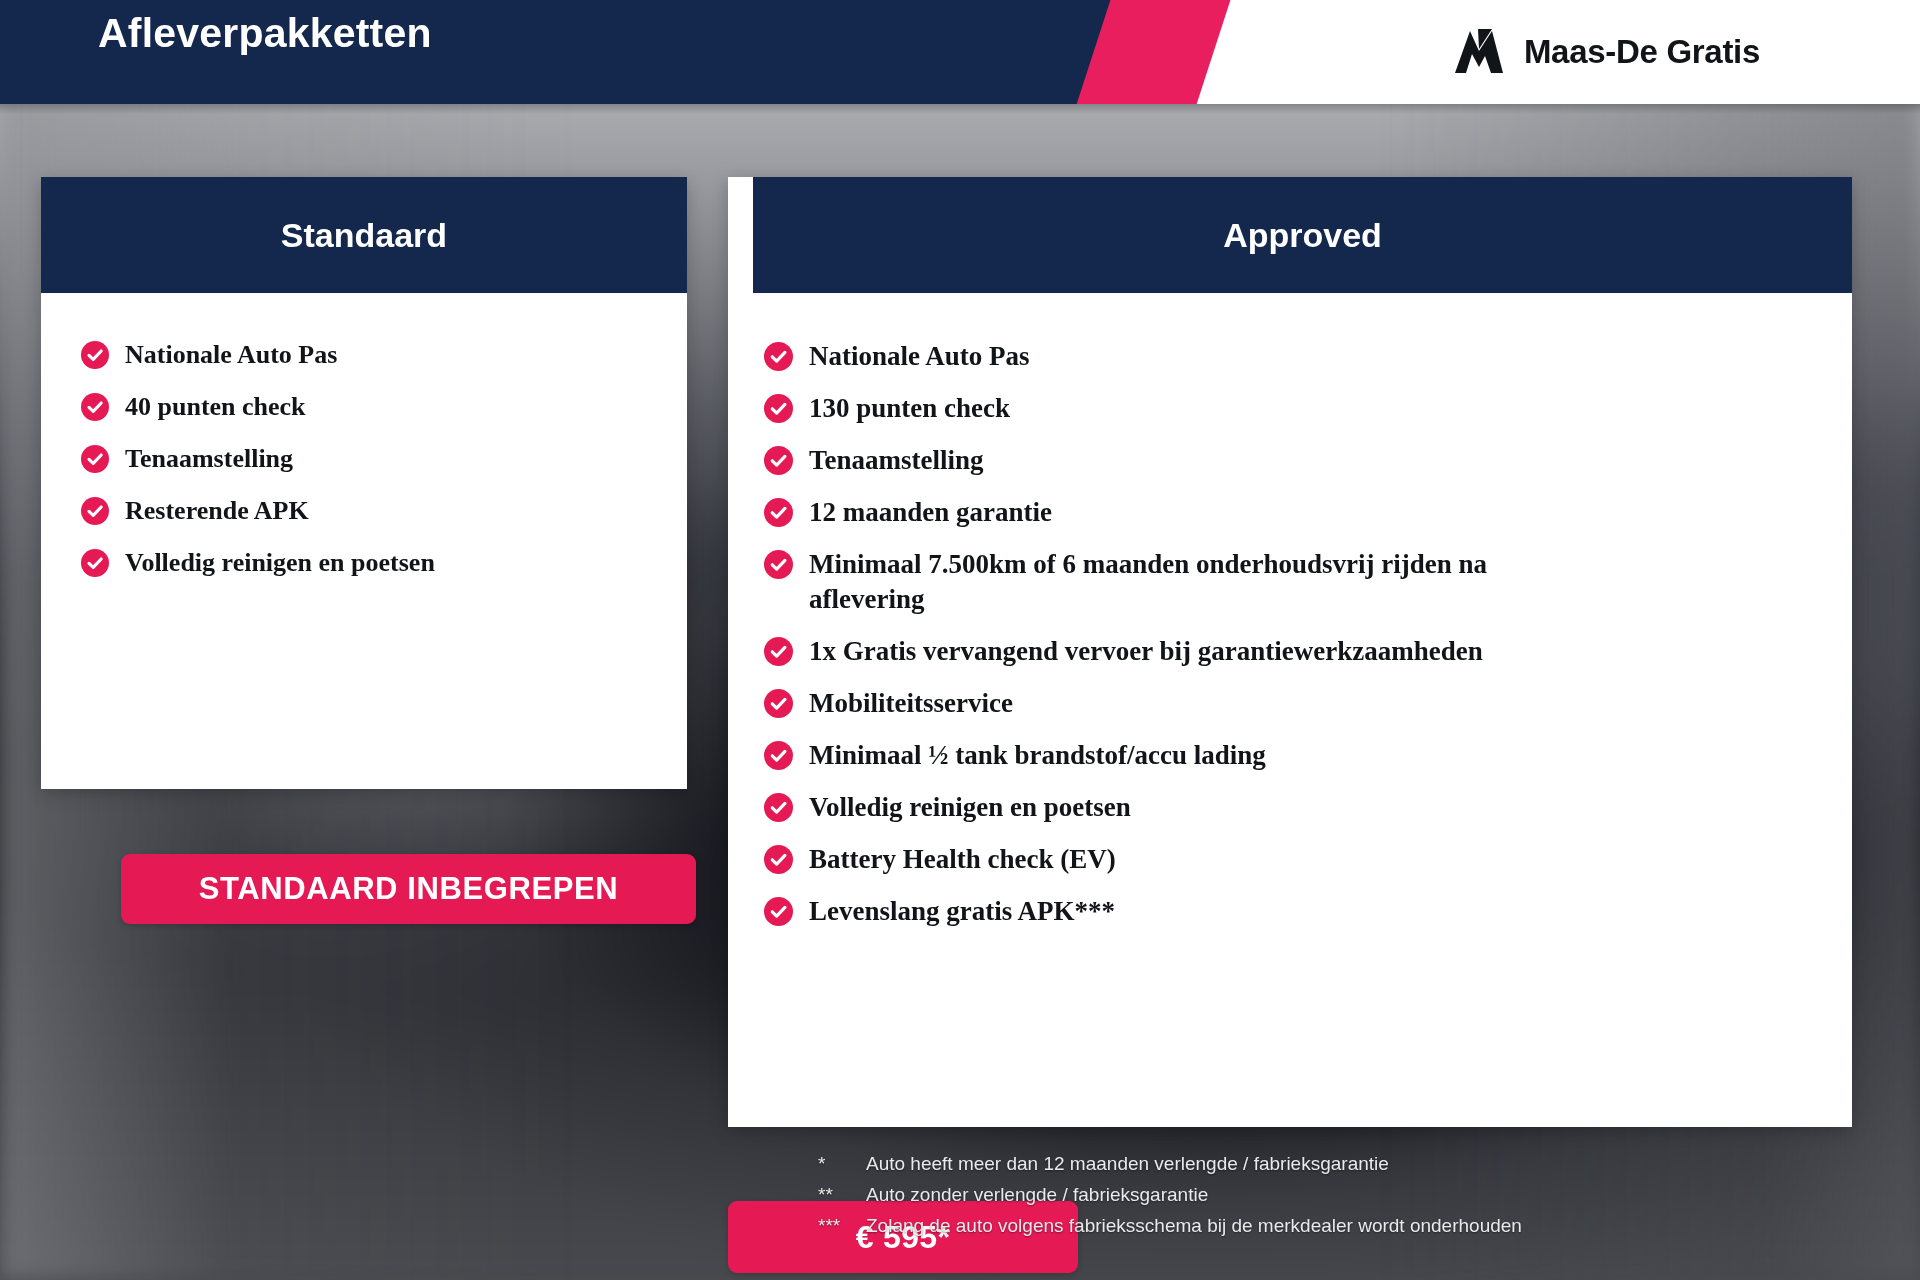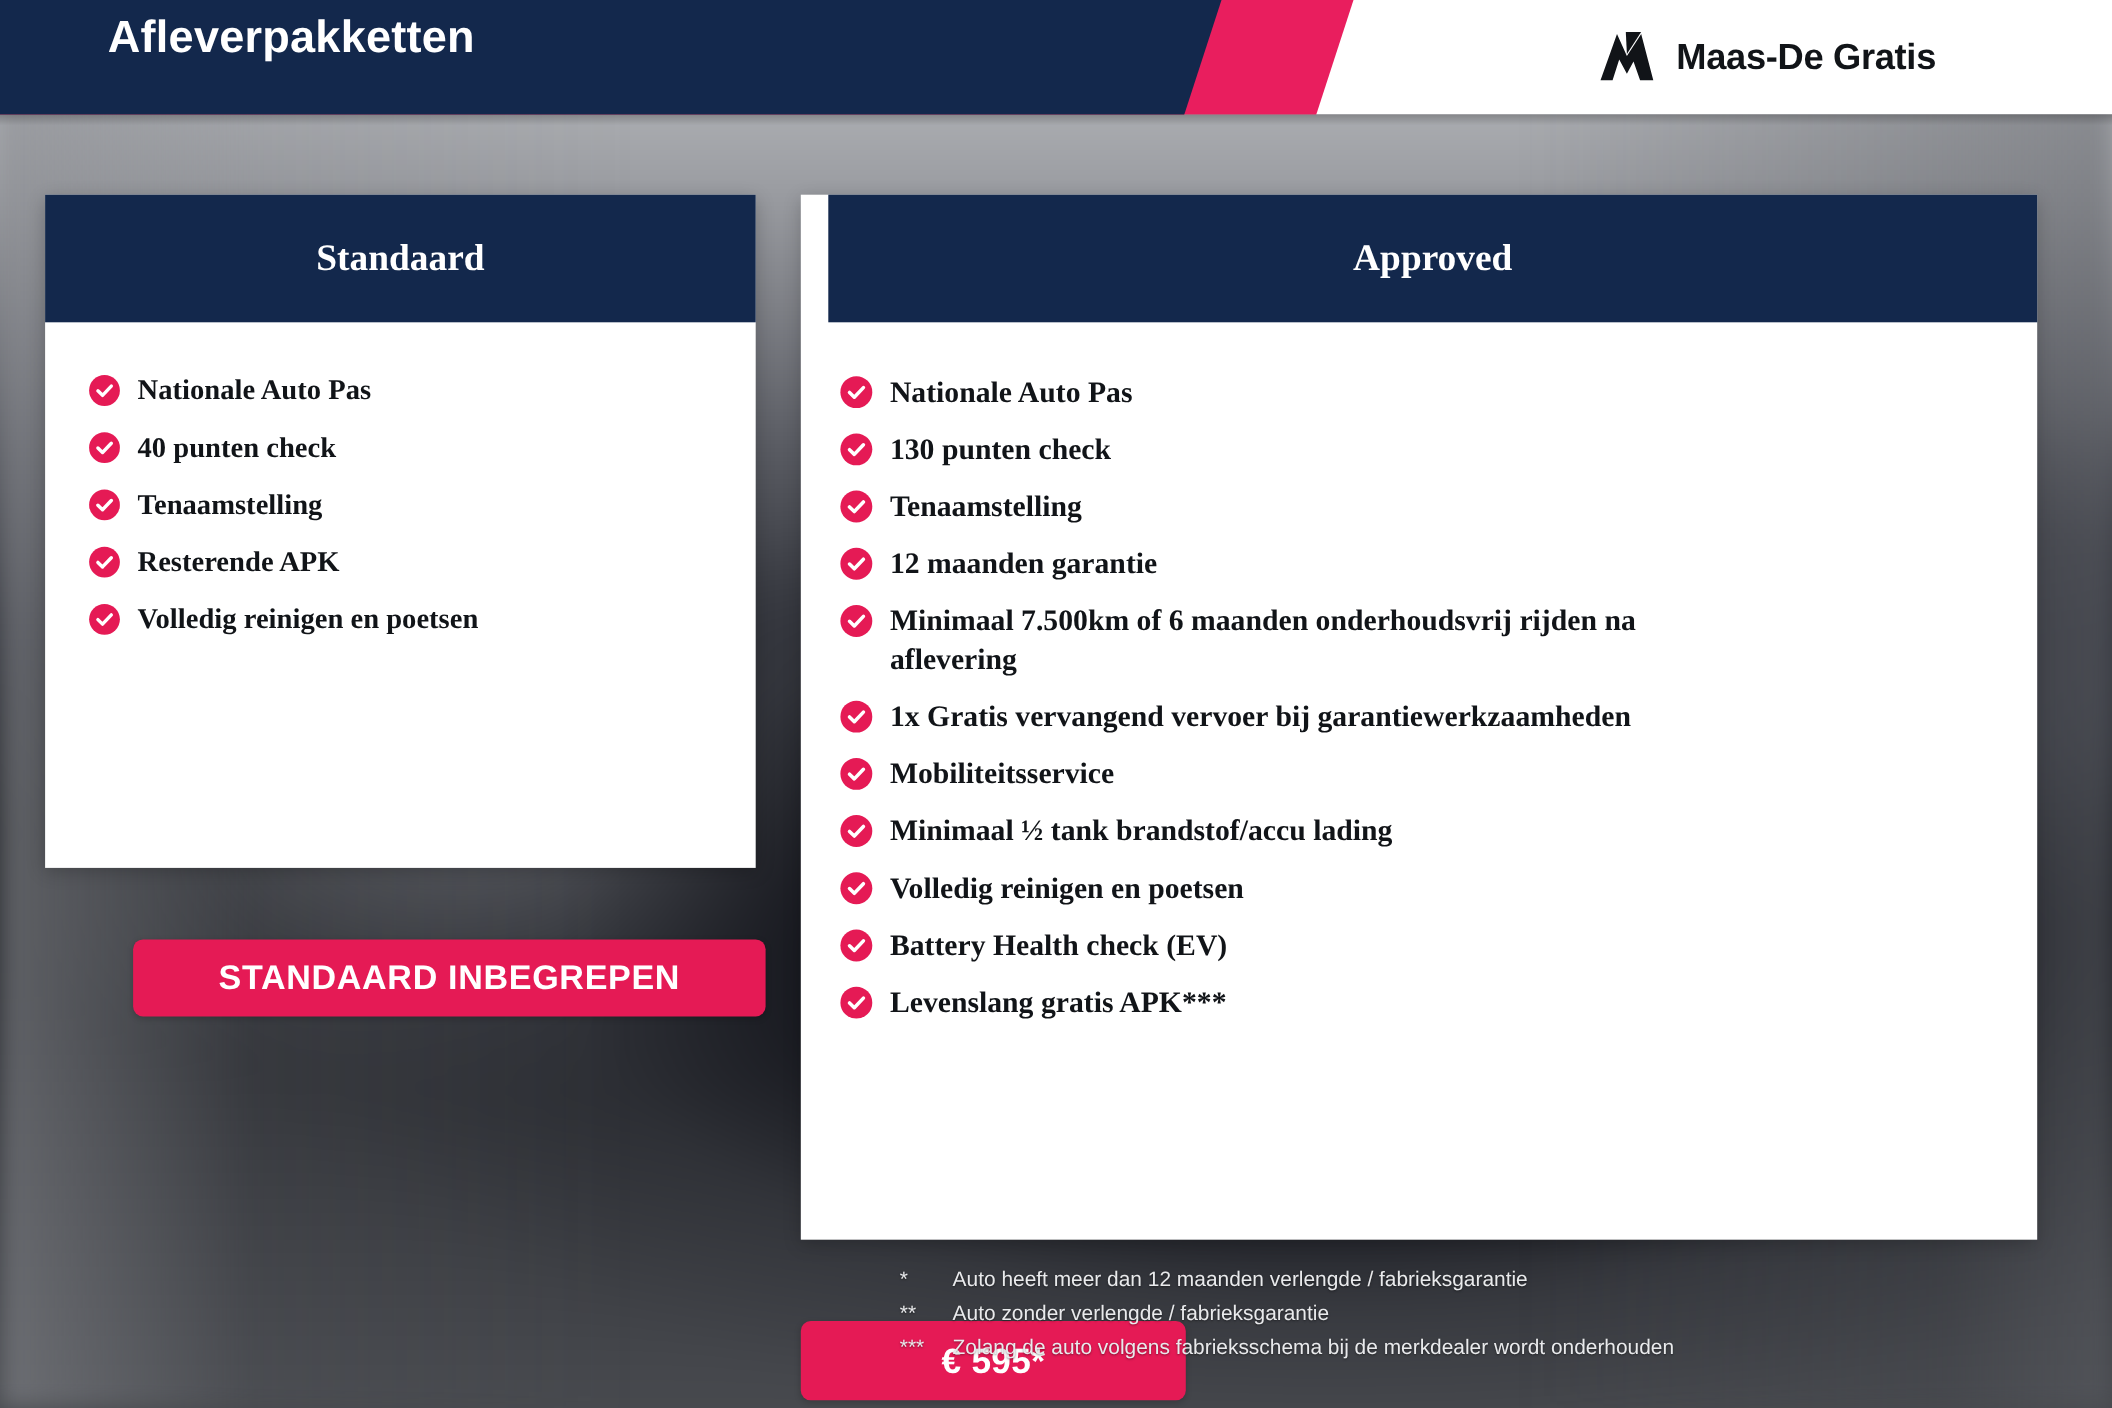--- a/index.html
+++ b/index.html
@@ -93,21 +93,20 @@
   .card {
     position: absolute;
     background: #ffffff;
     box-shadow: 0 4px 16px rgba(0,0,0,0.22);
   }
   .card-head {
     background: #13284c;
     display: flex; align-items: center; justify-content: center;
     color: #ffffff;
     font-weight: 700;
-    font-family: Liberation Serif, serif;
   }
   .card-body { padding: 0; }
 
   #card-standaard { left: 41px; top: 177px; width: 646px; height: 612px; }
   #card-standaard .card-head { height: 116px; font-size: 34px; }
 
   #card-approved { left: 728px; top: 177px; width: 1124px; height: 950px; }
   #card-approved .card-head { height: 116px; font-size: 34px; margin-left: 25px; }
 
   

